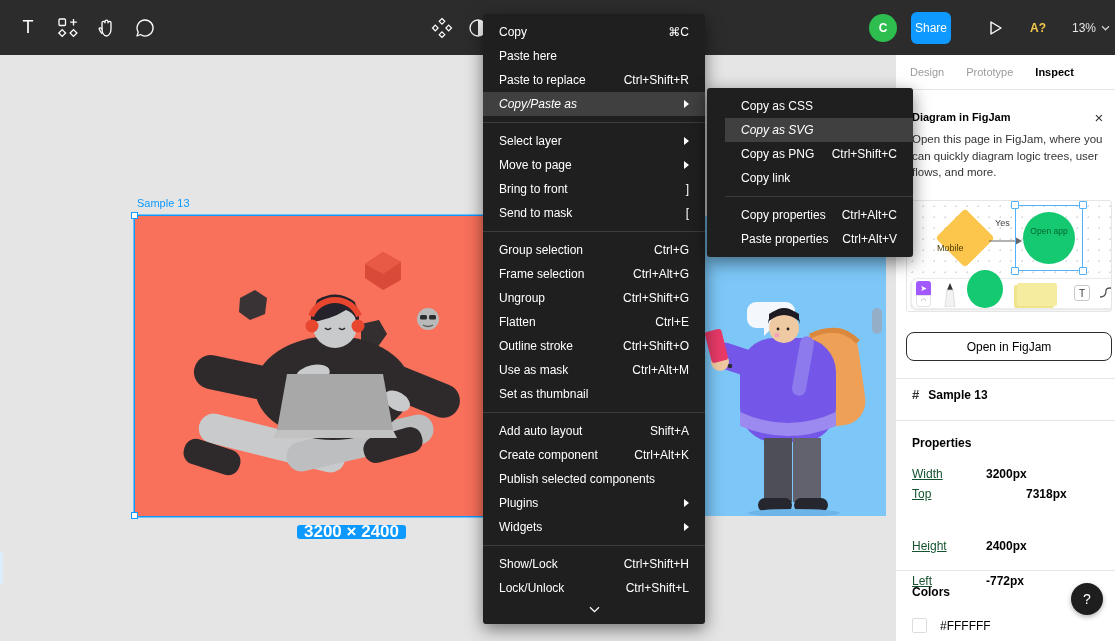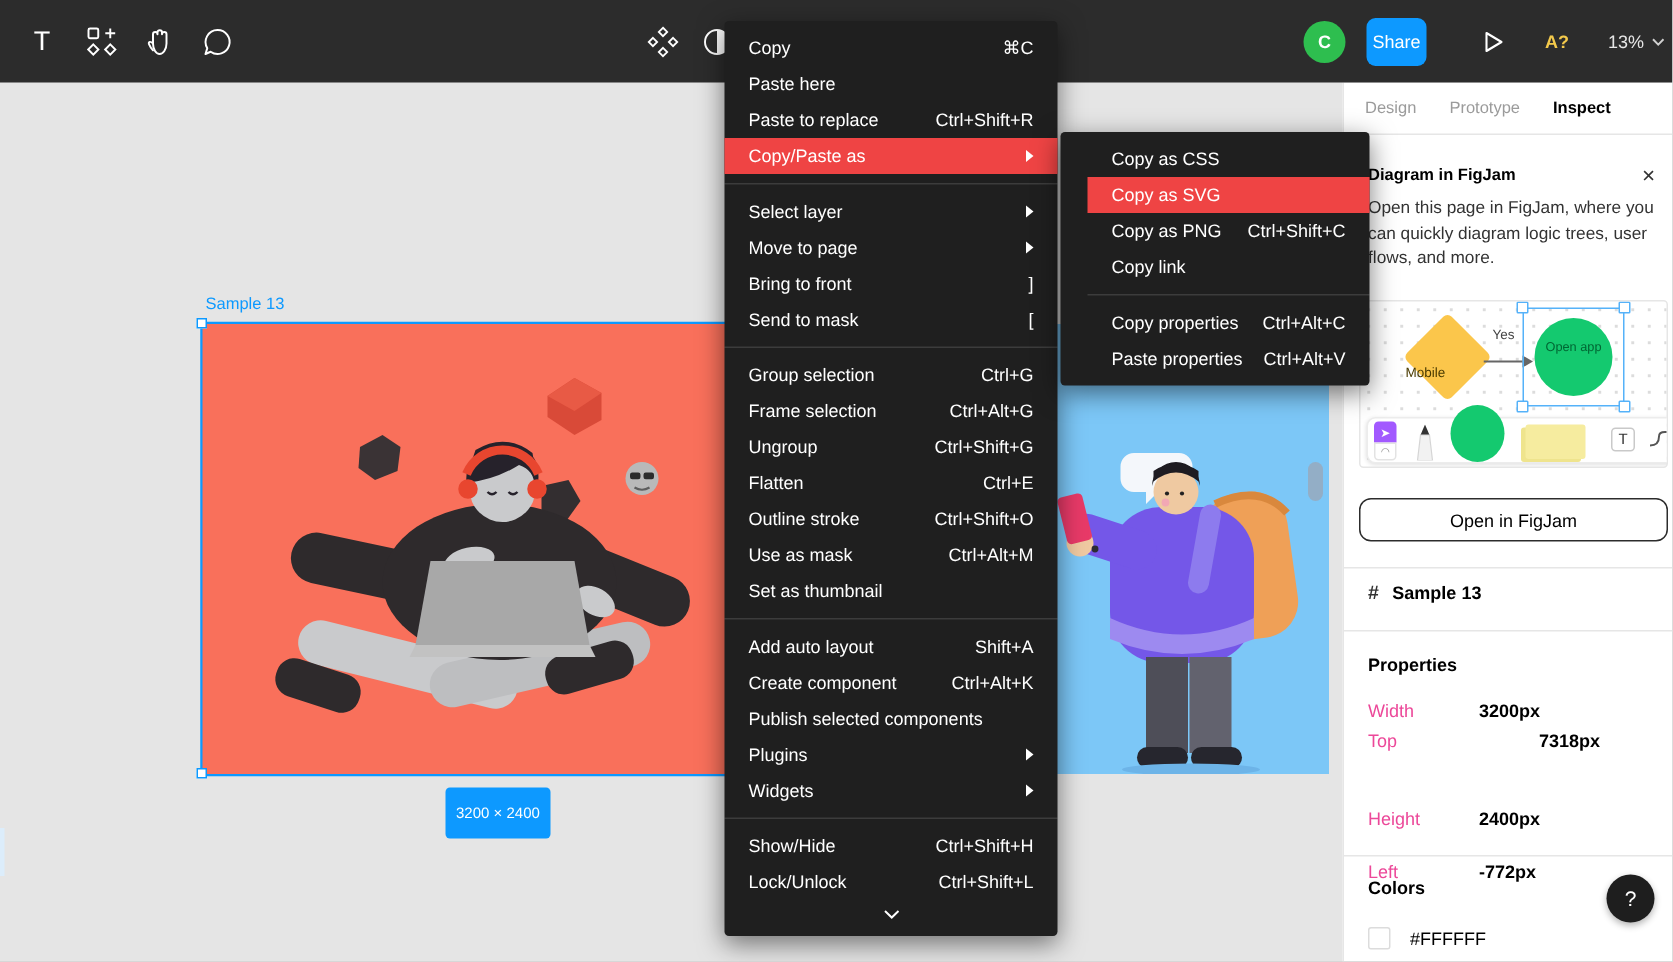--- a/index.html
+++ b/index.html
@@ -20,22 +20,22 @@
     display:flex; align-items:center; color:#fff; font-size:12px; }
   .play-tool { left:975px; }
   .a11y { position:absolute; left:1030px; top:0; height:55px; display:flex; align-items:center; font-size:12px; font-weight:bold; }
   .zoom-ctl { position:absolute; left:1072px; top:0; height:55px; display:flex; align-items:center; gap:5px; color:#e6e6e6; font-size:12px; }
   
   .canvas { position:absolute; inset:55px 220px 0 0; z-index:1; }
   .frame-label { position:absolute; left:137px; top:142px; font-size:11px; z-index:2; }
   .frame-red { position:absolute; left:135px; top:161px; width:400px; height:300px; background:#f9705b;
     box-shadow:0 0 0 1.5px #0d99ff; z-index:2; }
   .handle { position:absolute; width:7px; height:7px; background:#fff; border:1.2px solid #0d99ff; z-index:3; }
-  .size-badge { position:absolute; left:297px; top:470px; height:34px; padding:0 7px; border-radius:3px;
-    color:#fff; font-size:10px; font-weight:normal; display:flex; align-items:center; z-index:2; }
+  .size-badge { position:absolute; left:297px; top:470px; height:14px; padding:0 7px; border-radius:3px;
+    color:#fff; font-size:17px; font-weight:bold; display:flex; align-items:center; z-index:2; }
   .frame-blue { position:absolute; left:560px; top:161px; width:326px; height:300px; background:#7cc7f7; overflow:hidden; z-index:1; }
   .edge-sliver { position:absolute; left:0; top:497px; width:3px; height:32px; background:#dcedfb; z-index:2; }
   
   .sidebar { position:absolute; top:55px; right:0; width:220px; height:586px; background:#fff; z-index:10; border-left:1px solid #e6e6e6; }
   .tabs { position:absolute; top:0; left:0; right:0; height:35px; display:flex; align-items:center; gap:22px;
     padding:0 14px; border-bottom:1px solid #e6e6e6; font-size:11px; }
   .tab { color:#9b9b9b; }
   .tab.active { color:#000; font-weight:bold; }
   .fj-title { position:absolute; top:56px; left:16px; font-size:11px; font-weight:bold; color:#000; }
   .fj-close { position:absolute; top:52px; right:6px; width:20px; height:20px; display:flex; align-items:center;
@@ -62,35 +62,35 @@
     font-size:10px; color:#333; display:flex; align-items:center; justify-content:center; }
   .fj-connector { position:absolute; left:186px; top:6px; color:#555; }
   .fj-open-btn { position:absolute; top:277px; left:10px; width:206px; height:29px; border:1px solid #2c2c2c; border-radius:8px;
     background:#fff; font-size:12px; color:#000; display:flex; align-items:center; justify-content:center; font-family:inherit; }
   .sb-divider { position:absolute; left:0; right:0; height:1px; background:#e6e6e6; }
   .sel-row { position:absolute; top:332px; left:16px; display:flex; align-items:center; gap:9px; }
   .hash-icon { font-size:13px; color:#333; font-weight:bold; }
   .sel-name { font-size:12px; font-weight:bold; color:#000; }
   .props-title { position:absolute; top:381px; left:16px; font-size:12px; font-weight:bold; color:#000; }
   .prop-row { position:absolute; left:16px; width:188px; display:flex; font-size:12px; }
-  .prop-label { width:74px; color:#ec4899; }
+  .prop-label { width:74px; color:#14532d;text-decoration:underline; }
   .prop-value { color:#000; font-weight:bold; }
   .colors-title { position:absolute; top:530px; left:16px; font-size:12px; font-weight:bold; color:#000; }
   .swatch-row { position:absolute; top:563px; left:16px; display:flex; align-items:center; gap:13px; font-size:12px; color:#000; }
   .swatch { width:15px; height:15px; background:#fff; border:1px solid #dcdcdc; border-radius:2px; }
   .help-btn { position:absolute; left:1071px; top:583px; width:32px; height:32px; border-radius:50%; background:#1e1e1e;
     color:#fff; font-size:14px; display:flex; align-items:center; justify-content:center; z-index:20; box-shadow:0 2px 5px rgba(0,0,0,.3); }
   
   .menu { position:absolute; background:#1f1f1f; border-radius:3px; padding:6px 0; box-shadow:0 5px 17px rgba(0,0,0,.5); }
   .menu-main { left:483px; top:14px; width:222px; z-index:50; }
   .menu-sub { left:707px; top:88px; width:206px; z-index:55;padding-left:18px; }
   .mi { height:24px; display:flex; align-items:center; padding:0 16px; color:#fff; font-size:12px; white-space:nowrap; }
   .mi .lab { flex:1; }
   .mi .sc { margin-left:12px; }
-  .mi.hl { background:#ef4444; }
+  .mi.hl { background:#404040;font-style:italic; }
   .sub-arrow { width:0; height:0; border-left:5px solid #fff; border-top:4px solid transparent; border-bottom:4px solid transparent; margin-left:12px; }
   .sep { height:1px; background:rgba(255,255,255,.13); margin:6px 0; }
   .menu-chevron { height:18px; display:flex; align-items:center; justify-content:center; }
 </style>
 </head>
 <body>
 
 <div class="app">
 
   <div class="canvas">
@@ -391,21 +391,21 @@
     <div class="mi">
       <span class="lab">Plugins</span>
       <span class="sub-arrow"></span>
     </div>
     <div class="mi">
       <span class="lab">Widgets</span>
       <span class="sub-arrow"></span>
     </div>
     <div class="sep"></div>
     <div class="mi">
-      <span class="lab">Show/Hide</span>
+      <span class="lab">Show/Lock</span>
       <span class="sc">Ctrl+Shift+H</span>
     </div>
     <div class="mi">
       <span class="lab">Lock/Unlock</span>
       <span class="sc">Ctrl+Shift+L</span>
     </div>
     <div class="menu-chevron">
       <svg width="11" height="7" viewBox="0 0 11 7" fill="none" stroke="#fff" stroke-width="1.3">
           <path d="M1 1.3 L5.5 5.7 L10 1.3"></path>
         </svg>

